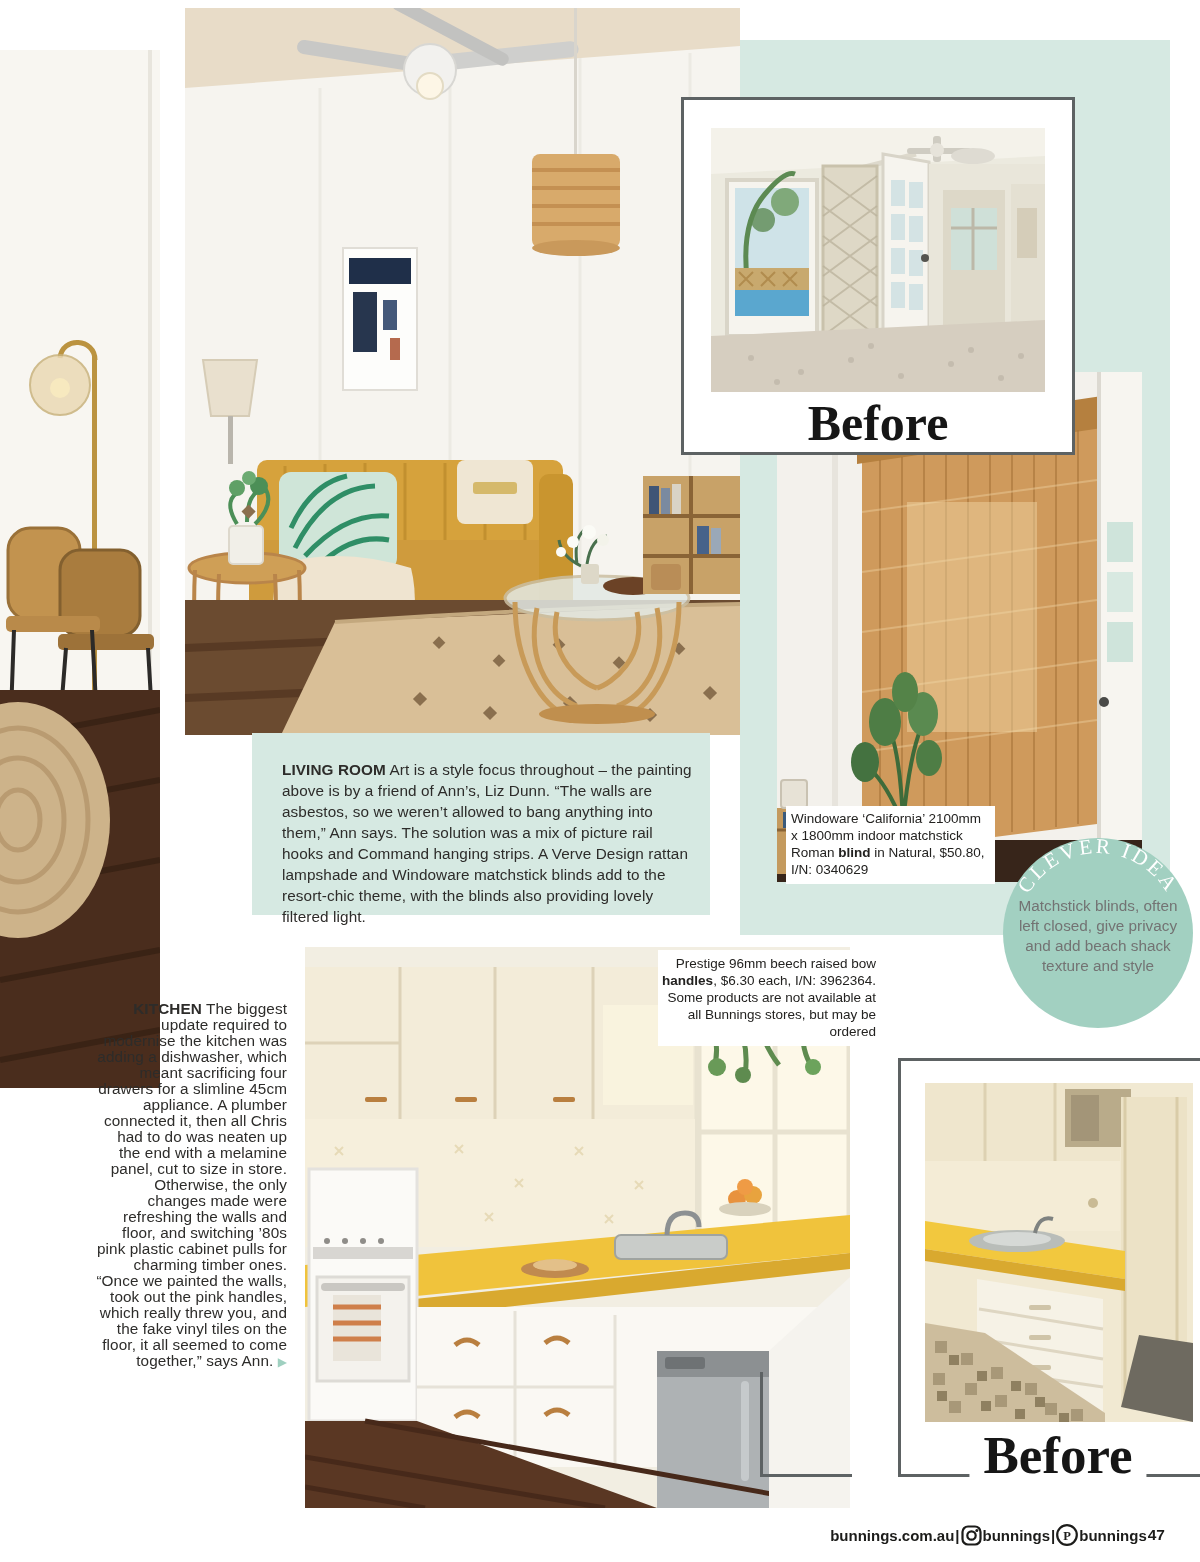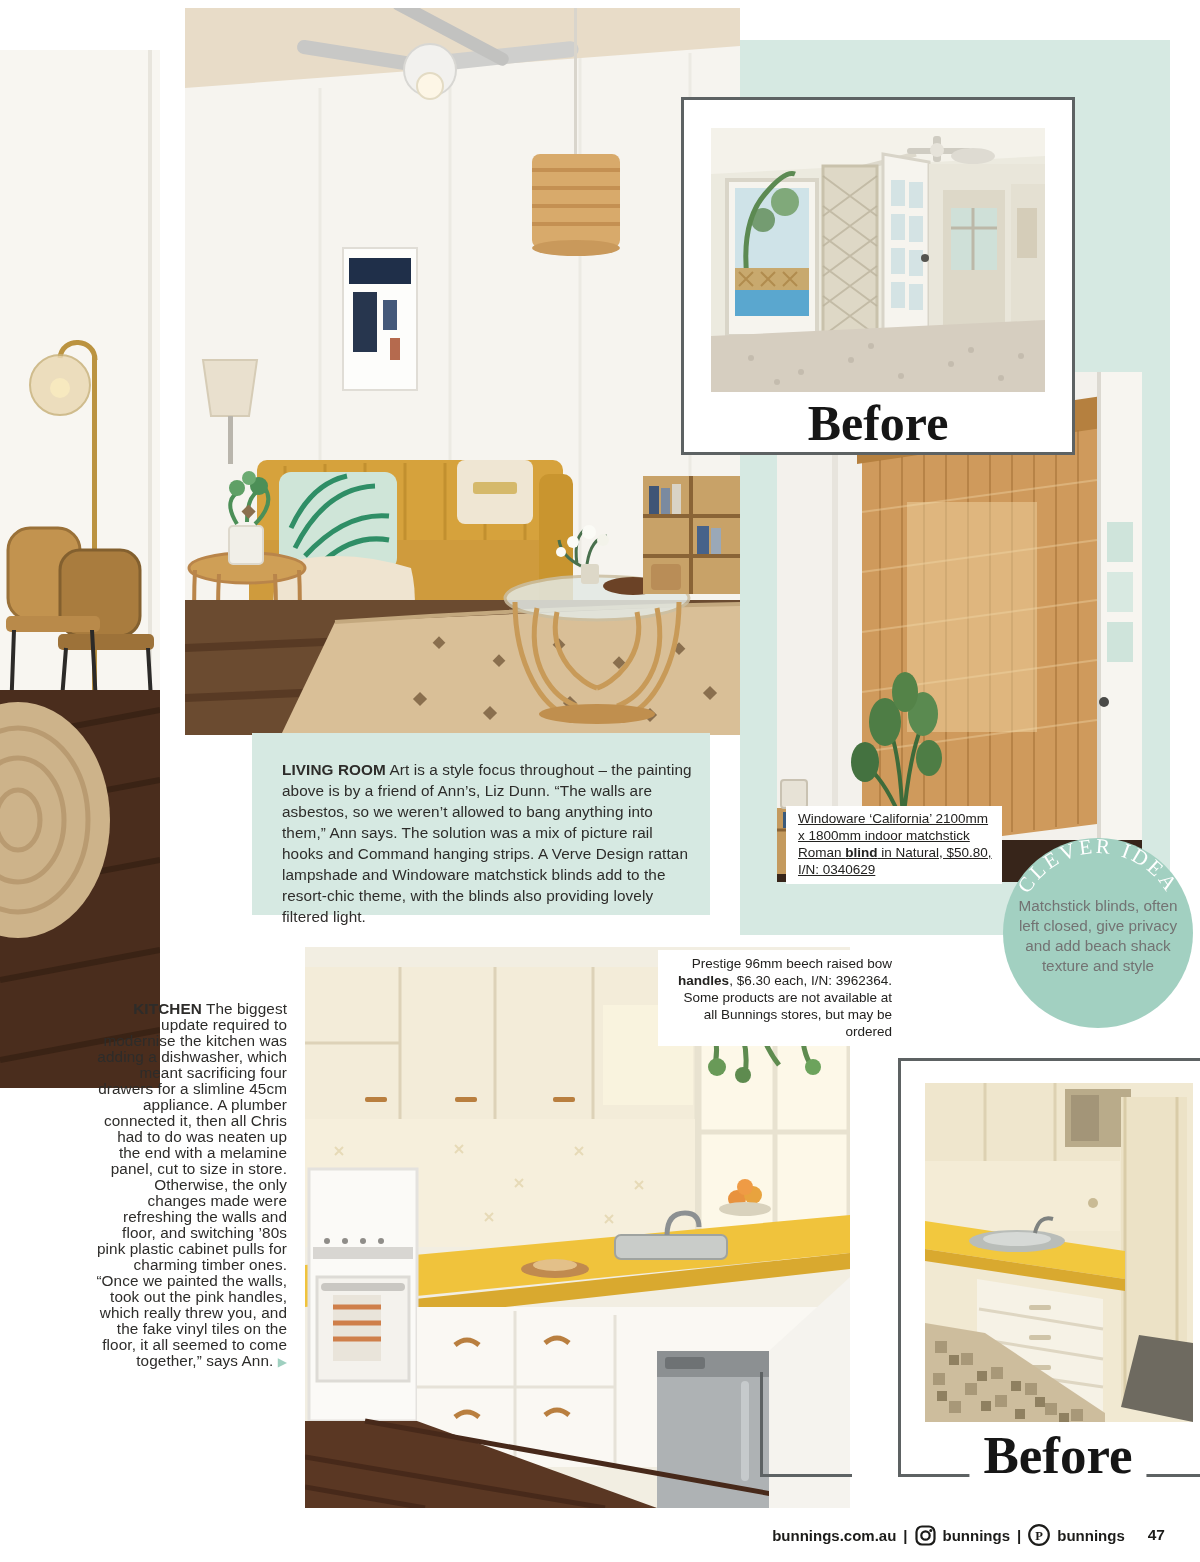--- a/index.html
+++ b/index.html
@@ -28,31 +28,31 @@
   .card-top .before-label{top:298px;font-size:50px;background:transparent;}
   .card-bottom .before-label{top:368px;font-size:53px;}
   .card-photo-top{left:27px;top:28px;width:334px;height:264px;}
   .card-photo-bottom{left:24px;top:22px;width:268px;height:339px;}
   
   .deco-v{left:760px;top:1372px;width:3px;height:105px;background:#5d6263;}
   .deco-h{left:760px;top:1474px;width:92px;height:3px;background:#5d6263;}
   
   .product-caption{position:absolute;background:#ffffff;font-size:13.5px;line-height:17px;color:#232220;}
   .product-caption strong{font-weight:bold;}
-  .windoware{left:786px;top:806px;width:198px;padding:4px 6px 6px 12px;text-decoration:underline;}
-  .prestige{left:658px;top:950px;width:218px;padding:5px 8px 6px 16px;text-align:right;}
+  .windoware{left:786px;top:806px;width:198px;padding:4px 6px 6px 5px;}
+  .prestige{left:658px;top:950px;width:218px;padding:5px 8px 6px 0;text-align:right;}
   
   .clever{left:1003px;top:838px;width:190px;height:190px;}
   .clever svg{position:absolute;left:0;top:0;}
   .clever-text{position:absolute;left:14px;top:58px;width:162px;text-align:center;
         font-size:15.3px;line-height:20px;color:#737373;}
   
-  .footer{position:absolute;right:35px;top:1524px;display:flex;align-items:center;gap:7px;
+  .footer{position:absolute;right:35px;top:1524px;display:flex;align-items:center;gap:1px;
         font-size:15px;font-weight:bold;color:#1c1c1a;}
-  .footer .pagenum{margin-left:16px;font-size:15.5px;}
+  .footer .pagenum{font-size:15.5px;}
   .footer svg{display:block;}
 </style>
 </head>
 <body>
 
 <div class="page">
 
   <div class="abs mint-top"></div>
 
   <div class="photo" style="left:0;top:50px;width:160px;height:1038px;">

